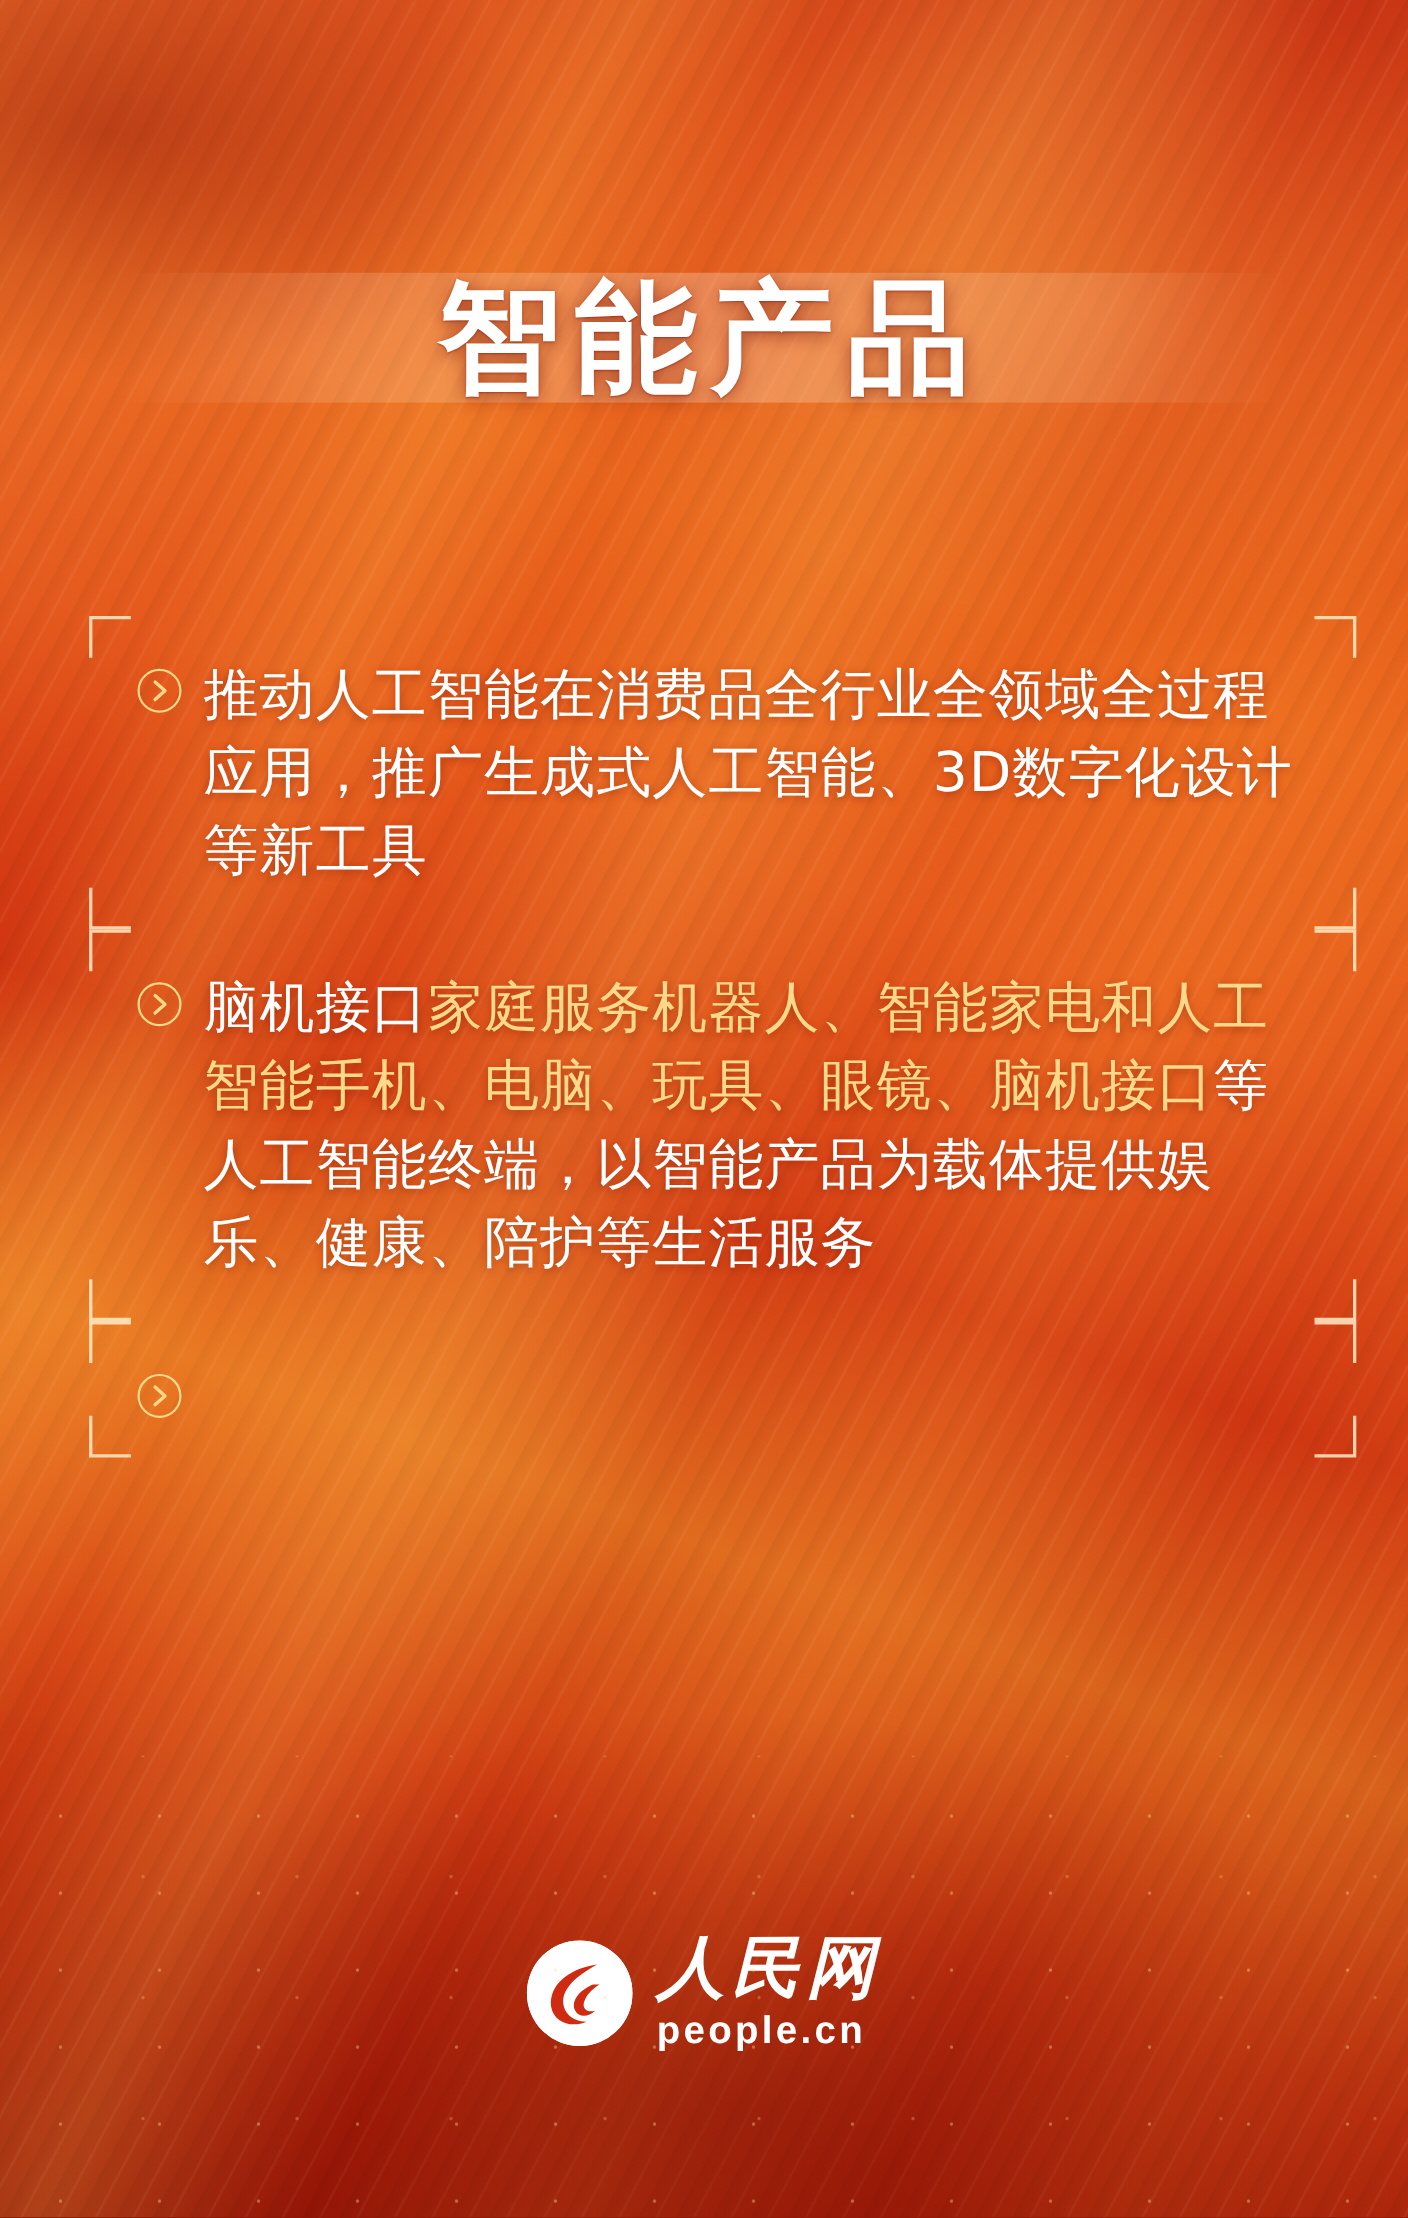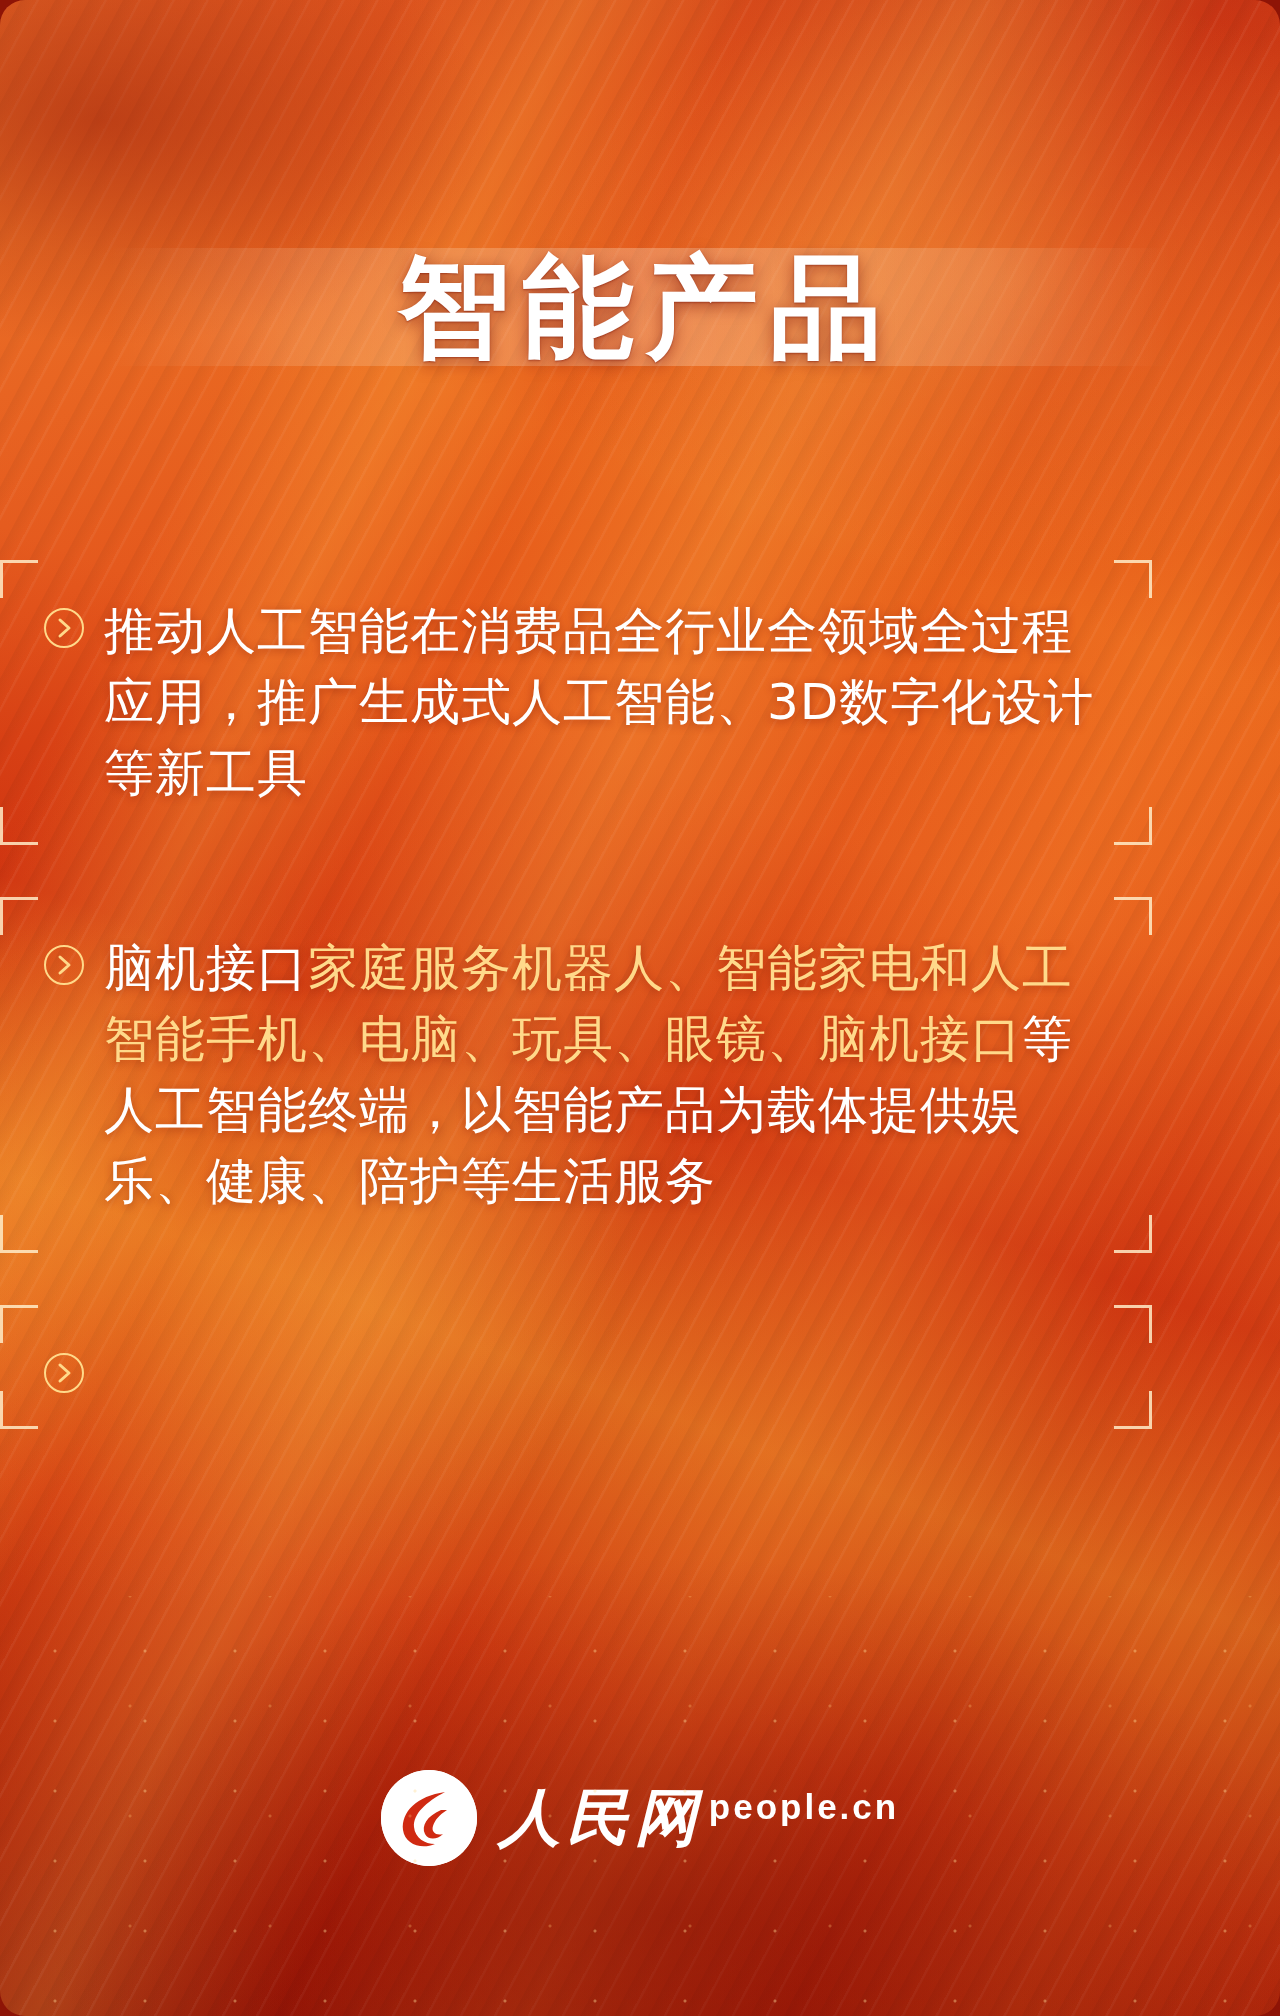--- a/index.html
+++ b/index.html
@@ -42,21 +42,20 @@
       linear-gradient(200deg,
         #c2260c 0%,
         #d9400f 14%,
         #e8601a 28%,
         #e4551a 40%,
         #cf3210 54%,
         #e06a1d 66%,
         #d23a11 78%,
         #a81c07 92%,
         #8e1406 100%);
-    border-radius: 25px;
   }
 
   
   #poster::before {
     content: "";
     position: absolute;
     inset: -10%;
     background: repeating-linear-gradient(
         118deg,
         rgba(255,255,255,0.055) 0px,
@@ -126,21 +125,22 @@
   }
 
   
   .cards {
     position: absolute;
     top: 560px;
     left: 0;
     width: 100%;
     display: flex;
     flex-direction: column;
-    gap: 52px;
+    align-items: center;
+    padding-left: 34px;
   }
 
   .card {
     position: relative;
     width: 1152px;
     padding: 36px 46px 36px 44px;
     display: flex;
     align-items: flex-start;
     gap: 20px;
   }
@@ -201,21 +201,21 @@
     width: 96px;
     height: 96px;
     border-radius: 50%;
     background: #ffffff;
     position: relative;
     flex: 0 0 auto;
   }
   .logo-mark svg { position: absolute; inset: 0; }
   .logo-type {
     display: flex;
-    flex-direction: row;
+    flex-direction: column;
     align-items: flex-start;
     gap: 6px;
   }
   .logo-cn {
     font-family: "DejaVu Serif", "Liberation Serif", serif;
     font-weight: 700;
     font-style: italic;
     font-size: 62px;
     line-height: 1;
     letter-spacing: 6px;

